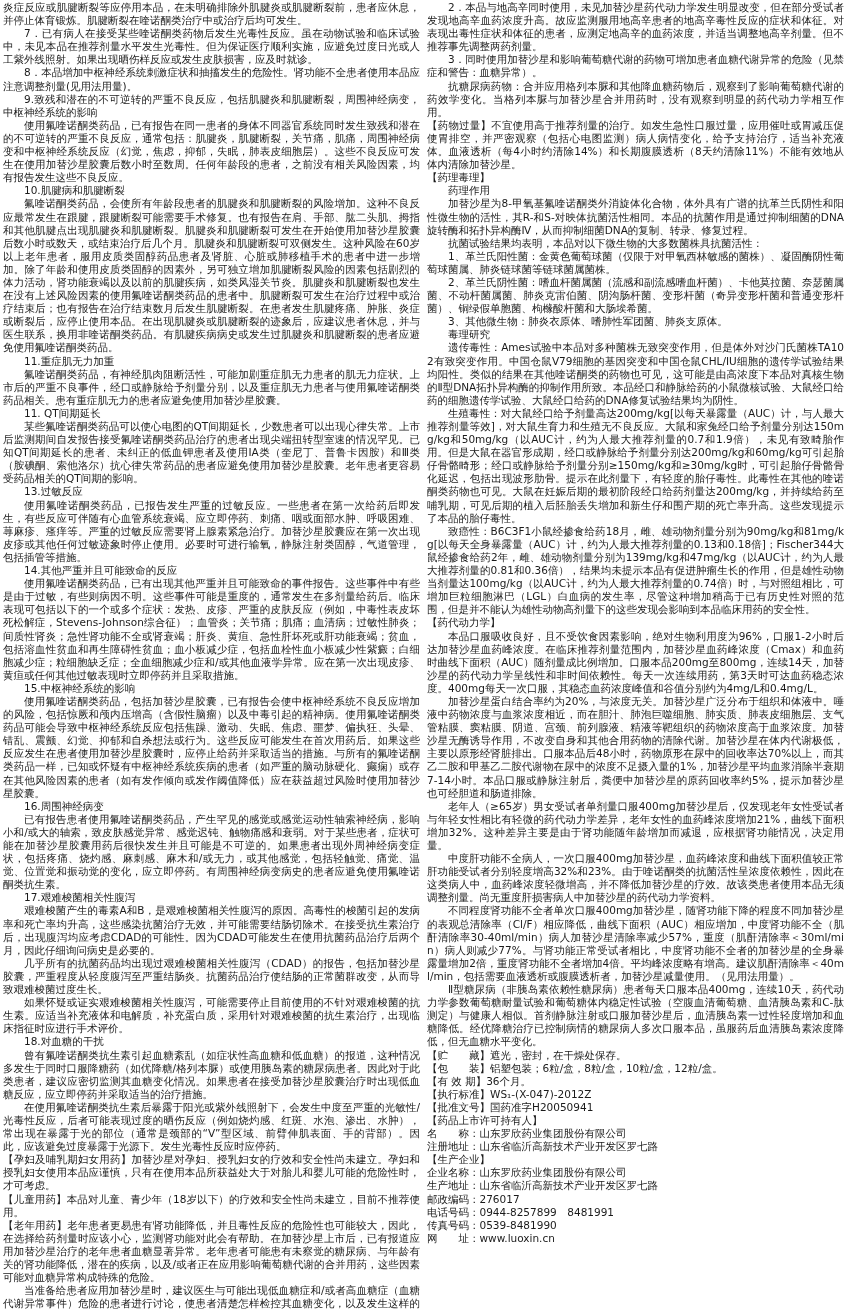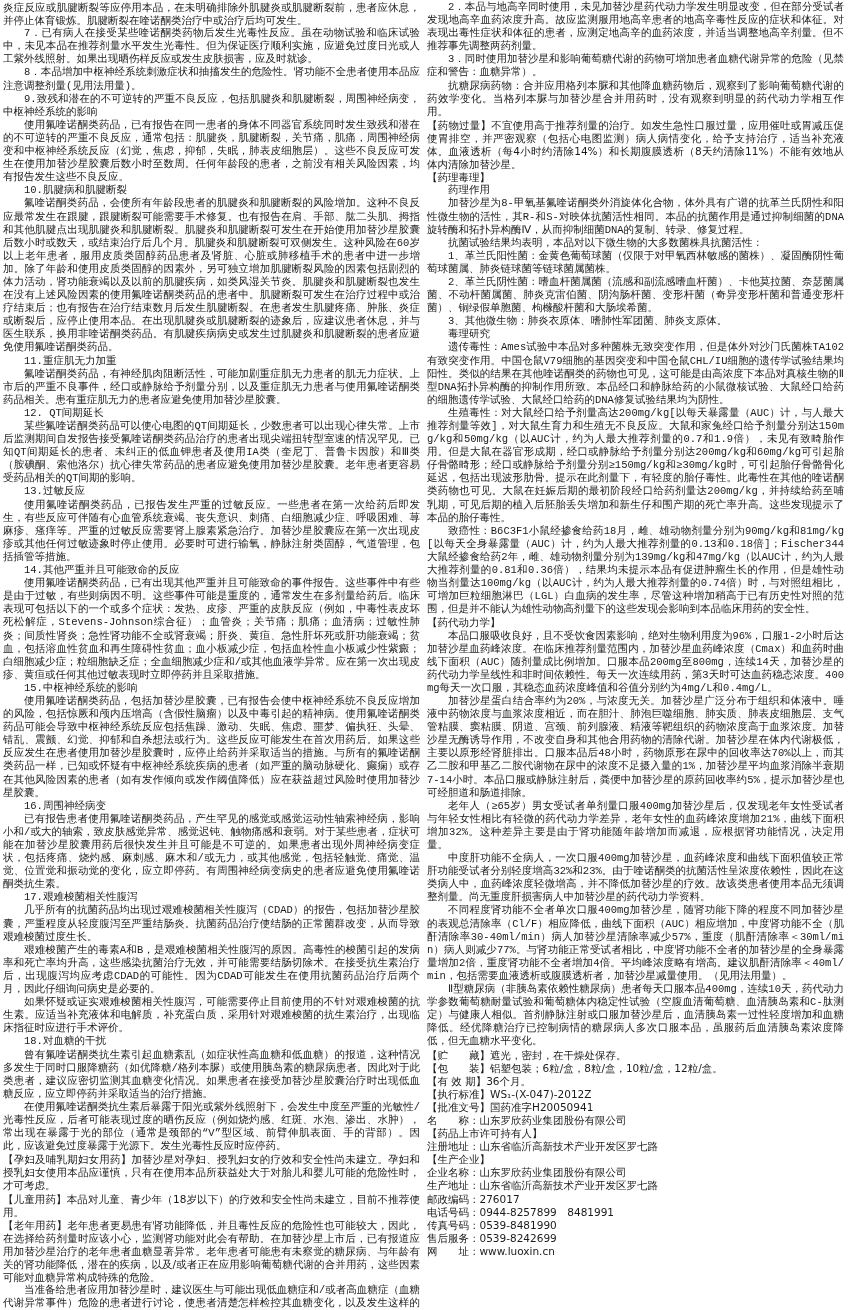--- a/index.html
+++ b/index.html
@@ -1,49 +1,49 @@
 <!DOCTYPE html>
 <html><head>
 <meta charset="utf-8">
 <style>
   html,body{margin:0;padding:0;background:#ffffff;}
   body{width:848px;font-family:"DejaVu Sans","Liberation Sans",sans-serif;color:#1a1a1a;}
   .doc{display:flex;width:848px;box-sizing:border-box;}
   .col{width:424px;box-sizing:border-box;padding:1px 4px 0 3px;}
   .col p{margin:0;font-size:10.5px;line-height:13.1px;text-align:justify;letter-spacing:0;word-break:break-all;}
-  .col p.indent{text-indent:2em;font-family:Liberation Mono, monospace;}
+  .col p.indent{text-indent:2em;}
   .col p b{font-weight:normal;}
 </style>
 </head>
 <body>
 
 <div class="doc">
   <div class="col" id="col-0">
       <p class=""><span>炎症反应或肌腱断裂等应停用本品，在未明确排除外肌腱炎或肌腱断裂前，患者应休息，并停止体育锻炼。肌腱断裂在喹诺酮类治疗中或治疗后均可发生。</span></p>
       <p class="indent"><span>7．已有病人在接受某些喹诺酮类药物后发生光毒性反应。虽在动物试验和临床试验中，未见本品在推荐剂量水平发生光毒性。但为保证医疗顺利实施，应避免过度日光或人工紫外线照射。如果出现晒伤样反应或发生皮肤损害，应及时就诊。</span></p>
       <p class="indent"><span>8．本品增加中枢神经系统刺激症状和抽搐发生的危险性。肾功能不全患者使用本品应注意调整剂量(见用法用量)。</span></p>
       <p class="indent"><span>9.致残和潜在的不可逆转的严重不良反应，包括肌腱炎和肌腱断裂，周围神经病变，中枢神经系统的影响</span></p>
       <p class="indent"><span>使用氟喹诺酮类药品，已有报告在同一患者的身体不同器官系统同时发生致残和潜在的不可逆转的严重不良反应，通常包括：肌腱炎，肌腱断裂，关节痛，肌痛，周围神经病变和中枢神经系统反应（幻觉，焦虑，抑郁，失眠，肺表皮细胞层）。这些不良反应可发生在使用加替沙星胶囊后数小时至数周。任何年龄段的患者，之前没有相关风险因素，均有报告发生这些不良反应。</span></p>
       <p class="indent"><span>10.肌腱病和肌腱断裂</span></p>
       <p class="indent"><span>氟喹诺酮类药品，会使所有年龄段患者的肌腱炎和肌腱断裂的风险增加。这种不良反应最常发生在跟腱，跟腱断裂可能需要手术修复。也有报告在肩、手部、肱二头肌、拇指和其他肌腱点出现肌腱炎和肌腱断裂。肌腱炎和肌腱断裂可发生在开始使用加替沙星胶囊后数小时或数天，或结束治疗后几个月。肌腱炎和肌腱断裂可双侧发生。这种风险在60岁以上老年患者，服用皮质类固醇药品患者及肾脏、心脏或肺移植手术的患者中进一步增加。除了年龄和使用皮质类固醇的因素外，另可独立增加肌腱断裂风险的因素包括剧烈的体力活动，肾功能衰竭以及以前的肌腱疾病，如类风湿关节炎。肌腱炎和肌腱断裂也发生在没有上述风险因素的使用氟喹诺酮类药品的患者中。肌腱断裂可发生在治疗过程中或治疗结束后；也有报告在治疗结束数月后发生肌腱断裂。在患者发生肌腱疼痛、肿胀、炎症或断裂后，应停止使用本品。在出现肌腱炎或肌腱断裂的迹象后，应建议患者休息，并与医生联系，换用非喹诺酮类药品。有肌腱疾病病史或发生过肌腱炎和肌腱断裂的患者应避免使用氟喹诺酮类药品。</span></p>
       <p class="indent"><span>11.重症肌无力加重</span></p>
       <p class="indent"><span>氟喹诺酮类药品，有神经肌肉阻断活性，可能加剧重症肌无力患者的肌无力症状。上市后的严重不良事件，经口或静脉给予剂量分别，以及重症肌无力患者与使用氟喹诺酮类药品相关。患有重症肌无力的患者应避免使用加替沙星胶囊。</span></p>
-      <p class="indent"><span>12. QT间期延长</span></p>
+      <p class="indent"><span>11. QT间期延长</span></p>
       <p class="indent"><span>某些氟喹诺酮类药品可以使心电图的QT间期延长，少数患者可以出现心律失常。上市后监测期间自发报告接受氟喹诺酮类药品治疗的患者出现尖端扭转型室速的情况罕见。已知QT间期延长的患者、未纠正的低血钾患者及使用IA类（奎尼丁、普鲁卡因胺）和Ⅲ类（胺碘酮、索他洛尔）抗心律失常药品的患者应避免使用加替沙星胶囊。老年患者更容易受药品相关的QT间期的影响。</span></p>
       <p class="indent"><span>13.过敏反应</span></p>
-      <p class="indent"><span>使用氟喹诺酮类药品，已报告发生严重的过敏反应。一些患者在第一次给药后即发生，有些反应可伴随有心血管系统衰竭、丧失意识、刺痛、白细胞减少症、呼吸困难、荨麻疹、瘙痒等。严重的过敏反应需要肾上腺素紧急治疗。加替沙星胶囊应在第一次出现皮疹或其他任何过敏迹象时停止使用。必要时可进行输氧，静脉注射类固醇，气道管理，包括插管等措施。</span></p>
+      <p class="indent"><span>使用氟喹诺酮类药品，已报告发生严重的过敏反应。一些患者在第一次给药后即发生，有些反应可伴随有心血管系统衰竭、应立即停药、刺痛、咽或面部水肿、呼吸困难、荨麻疹、瘙痒等。严重的过敏反应需要肾上腺素紧急治疗。加替沙星胶囊应在第一次出现皮疹或其他任何过敏迹象时停止使用。必要时可进行输氧，静脉注射类固醇，气道管理，包括插管等措施。</span></p>
       <p class="indent"><span>14.其他严重并且可能致命的反应</span></p>
       <p class="indent"><span>使用氟喹诺酮类药品，已有出现其他严重并且可能致命的事件报告。这些事件中有些是由于过敏，有些则病因不明。这些事件可能是重度的，通常发生在多剂量给药后。临床表现可包括以下的一个或多个症状：发热、皮疹、严重的皮肤反应（例如，中毒性表皮坏死松解症，Stevens-Johnson综合征）；血管炎；关节痛；肌痛；血清病；过敏性肺炎；间质性肾炎；急性肾功能不全或肾衰竭；肝炎、黄疸、急性肝坏死或肝功能衰竭；贫血，包括溶血性贫血和再生障碍性贫血；血小板减少症，包括血栓性血小板减少性紫癜；白细胞减少症；粒细胞缺乏症；全血细胞减少症和/或其他血液学异常。应在第一次出现皮疹、黄疸或任何其他过敏表现时立即停药并且采取措施。</span></p>
       <p class="indent"><span>15.中枢神经系统的影响</span></p>
       <p class="indent"><span>使用氟喹诺酮类药品，包括加替沙星胶囊，已有报告会使中枢神经系统不良反应增加的风险，包括惊厥和颅内压增高（含假性脑瘤）以及中毒引起的精神病。使用氟喹诺酮类药品可能会导致中枢神经系统反应包括焦躁、激动、失眠、焦虑、噩梦、偏执狂、头晕、错乱、震颤、幻觉、抑郁和自杀想法或行为。这些反应可能发生在首次用药后。如果这些反应发生在患者使用加替沙星胶囊时，应停止给药并采取适当的措施。与所有的氟喹诺酮类药品一样，已知或怀疑有中枢神经系统疾病的患者（如严重的脑动脉硬化、癫痫）或存在其他风险因素的患者（如有发作倾向或发作阈值降低）应在获益超过风险时使用加替沙星胶囊。</span></p>
       <p class="indent"><span>16.周围神经病变</span></p>
       <p class="indent"><span>已有报告患者使用氟喹诺酮类药品，产生罕见的感觉或感觉运动性轴索神经病，影响小和/或大的轴索，致皮肤感觉异常、感觉迟钝、触物痛感和衰弱。对于某些患者，症状可能在加替沙星胶囊用药后很快发生并且可能是不可逆的。如果患者出现外周神经病变症状，包括疼痛、烧灼感、麻刺感、麻木和/或无力，或其他感觉，包括轻触觉、痛觉、温觉、位置觉和振动觉的变化，应立即停药。有周围神经病变病史的患者应避免使用氟喹诺酮类抗生素。</span></p>
       <p class="indent"><span>17.艰难梭菌相关性腹泻</span></p>
+      <p class="indent"><span>艰难梭菌产生的毒素A和B，是艰难梭菌相关性腹泻的原因。高毒性的梭菌引起的发病率和死亡率均升高，这些感染抗菌治疗无效，并可能需要结肠切除术。在接受抗生素治疗后，出现腹泻均应考虑CDAD的可能性。因为CDAD可能发生在使用抗菌药品治疗后两个月，因此仔细询问病史是必要的。</span></p>
       <p class="indent"><span>几乎所有的抗菌药品均出现过艰难梭菌相关性腹泻（CDAD）的报告，包括加替沙星胶囊，严重程度从轻度腹泻至严重结肠炎。抗菌药品治疗使结肠的正常菌群改变，从而导致艰难梭菌过度生长。</span></p>
-      <p class="indent"><span>艰难梭菌产生的毒素A和B，是艰难梭菌相关性腹泻的原因。高毒性的梭菌引起的发病率和死亡率均升高，这些感染抗菌治疗无效，并可能需要结肠切除术。在接受抗生素治疗后，出现腹泻均应考虑CDAD的可能性。因为CDAD可能发生在使用抗菌药品治疗后两个月，因此仔细询问病史是必要的。</span></p>
       <p class="indent"><span>如果怀疑或证实艰难梭菌相关性腹泻，可能需要停止目前使用的不针对艰难梭菌的抗生素。应适当补充液体和电解质，补充蛋白质，采用针对艰难梭菌的抗生素治疗，出现临床指征时应进行手术评价。</span></p>
       <p class="indent"><span>18.对血糖的干扰</span></p>
       <p class="indent"><span>曾有氟喹诺酮类抗生素引起血糖紊乱（如症状性高血糖和低血糖）的报道，这种情况多发生于同时口服降糖药（如优降糖/格列本脲）或使用胰岛素的糖尿病患者。因此对于此类患者，建议应密切监测其血糖变化情况。如果患者在接受加替沙星胶囊治疗时出现低血糖反应，应立即停药并采取适当的治疗措施。</span></p>
       <p class="indent"><span>在使用氟喹诺酮类抗生素后暴露于阳光或紫外线照射下，会发生中度至严重的光敏性/光毒性反应，后者可能表现过度的晒伤反应（例如烧灼感、红斑、水泡、渗出、水肿），常出现在暴露于光的部位（通常是颈部的“V”型区域、前臂伸肌表面、手的背部）。因此，应该避免过度暴露于光源下。发生光毒性反应时应停药。</span></p>
       <p class=""><b>【孕妇及哺乳期妇女用药】</b><span>加替沙星对孕妇、授乳妇女的疗效和安全性尚未建立。孕妇和授乳妇女使用本品应谨慎，只有在使用本品所获益处大于对胎儿和婴儿可能的危险性时，才可考虑。</span></p>
       <p class=""><b>【儿童用药】</b><span>本品对儿童、青少年（18岁以下）的疗效和安全性尚未建立，目前不推荐使用。</span></p>
       <p class=""><b>【老年用药】</b><span>老年患者更易患有肾功能降低，并且毒性反应的危险性也可能较大，因此，在选择给药剂量时应该小心，监测肾功能对此会有帮助。在加替沙星上市后，已有报道应用加替沙星治疗的老年患者血糖显著异常。老年患者可能患有未察觉的糖尿病、与年龄有关的肾功能降低，潜在的疾病，以及/或者正在应用影响葡萄糖代谢的合并用药，这些因素可能对血糖异常构成特殊的危险。</span></p>
       <p class="indent"><span>当准备给患者应用加替沙星时，建议医生与可能出现低血糖症和/或者高血糖症（血糖代谢异常事件）危险的患者进行讨论，使患者清楚怎样检控其血糖变化，以及发生这样的变化时应该采取的措施。</span></p>
     </div>
   <div class="col" id="col-1">
@@ -67,25 +67,24 @@
       <p class="indent"><span>加替沙星蛋白结合率约为20%，与浓度无关。加替沙星广泛分布于组织和体液中。唾液中药物浓度与血浆浓度相近，而在胆汁、肺泡巨噬细胞、肺实质、肺表皮细胞层、支气管粘膜、窦粘膜、阴道、宫颈、前列腺液、精液等靶组织的药物浓度高于血浆浓度。加替沙星无酶诱导作用，不改变自身和其他合用药物的清除代谢。加替沙星在体内代谢极低，主要以原形经肾脏排出。口服本品后48小时，药物原形在尿中的回收率达70%以上，而其乙二胺和甲基乙二胺代谢物在尿中的浓度不足摄入量的1%，加替沙星平均血浆消除半衰期7-14小时。本品口服或静脉注射后，粪便中加替沙星的原药回收率约5%，提示加替沙星也可经胆道和肠道排除。</span></p>
       <p class="indent"><span>老年人（≥65岁）男女受试者单剂量口服400mg加替沙星后，仅发现老年女性受试者与年轻女性相比有轻微的药代动力学差异，老年女性的血药峰浓度增加21%，曲线下面积增加32%。这种差异主要是由于肾功能随年龄增加而减退，应根据肾功能情况，决定用量。</span></p>
       <p class="indent"><span>中度肝功能不全病人，一次口服400mg加替沙星，血药峰浓度和曲线下面积值较正常肝功能受试者分别轻度增高32%和23%。由于喹诺酮类的抗菌活性呈浓度依赖性，因此在这类病人中，血药峰浓度轻微增高，并不降低加替沙星的疗效。故该类患者使用本品无须调整剂量。尚无重度肝损害病人中加替沙星的药代动力学资料。</span></p>
       <p class="indent"><span>不同程度肾功能不全者单次口服400mg加替沙星，随肾功能下降的程度不同加替沙星的表观总清除率（Cl/F）相应降低，曲线下面积（AUC）相应增加，中度肾功能不全（肌酐清除率30-40ml/min）病人加替沙星清除率减少57%，重度（肌酐清除率＜30ml/min）病人则减少77%。与肾功能正常受试者相比，中度肾功能不全者的加替沙星的全身暴露量增加2倍，重度肾功能不全者增加4倍。平均峰浓度略有增高。建议肌酐清除率＜40ml/min，包括需要血液透析或腹膜透析者，加替沙星减量使用。（见用法用量）。</span></p>
       <p class="indent"><span>Ⅱ型糖尿病（非胰岛素依赖性糖尿病）患者每天口服本品400mg，连续10天，药代动力学参数葡萄糖耐量试验和葡萄糖体内稳定性试验（空腹血清葡萄糖、血清胰岛素和C-肽测定）与健康人相似。首剂静脉注射或口服加替沙星后，血清胰岛素一过性轻度增加和血糖降低。经优降糖治疗已控制病情的糖尿病人多次口服本品，虽服药后血清胰岛素浓度降低，但无血糖水平变化。</span></p>
       <p class=""><b>【贮　　藏】</b><span>遮光，密封，在干燥处保存。</span></p>
       <p class=""><b>【包　　装】</b><span>铝塑包装；6粒/盒，8粒/盒，10粒/盒，12粒/盒。</span></p>
       <p class=""><b>【有 效 期】</b><span>36个月。</span></p>
       <p class=""><b>【执行标准】</b><span>WS₁-(X-047)-2012Z</span></p>
       <p class=""><b>【批准文号】</b><span>国药准字H20050941</span></p>
+      <p class=""><b>【药品上市许可持有人】</b></p>
       <p class=""><span>名　　称：山东罗欣药业集团股份有限公司</span></p>
-      <p class=""><b>【药品上市许可持有人】</b></p>
       <p class=""><span>注册地址：山东省临沂高新技术产业开发区罗七路</span></p>
       <p class=""><b>【生产企业】</b></p>
       <p class=""><span>企业名称：山东罗欣药业集团股份有限公司</span></p>
       <p class=""><span>生产地址：山东省临沂高新技术产业开发区罗七路</span></p>
       <p class=""><span>邮政编码：276017</span></p>
       <p class=""><span>电话号码：0944-8257899　8481991</span></p>
       <p class=""><span>传真号码：0539-8481990</span></p>
-      <p class=""><span>售后服务：0539-8242699</span></p>
       <p class=""><span>网　　址：www.luoxin.cn</span></p>
     </div>
 </div>
 
 </body></html>

